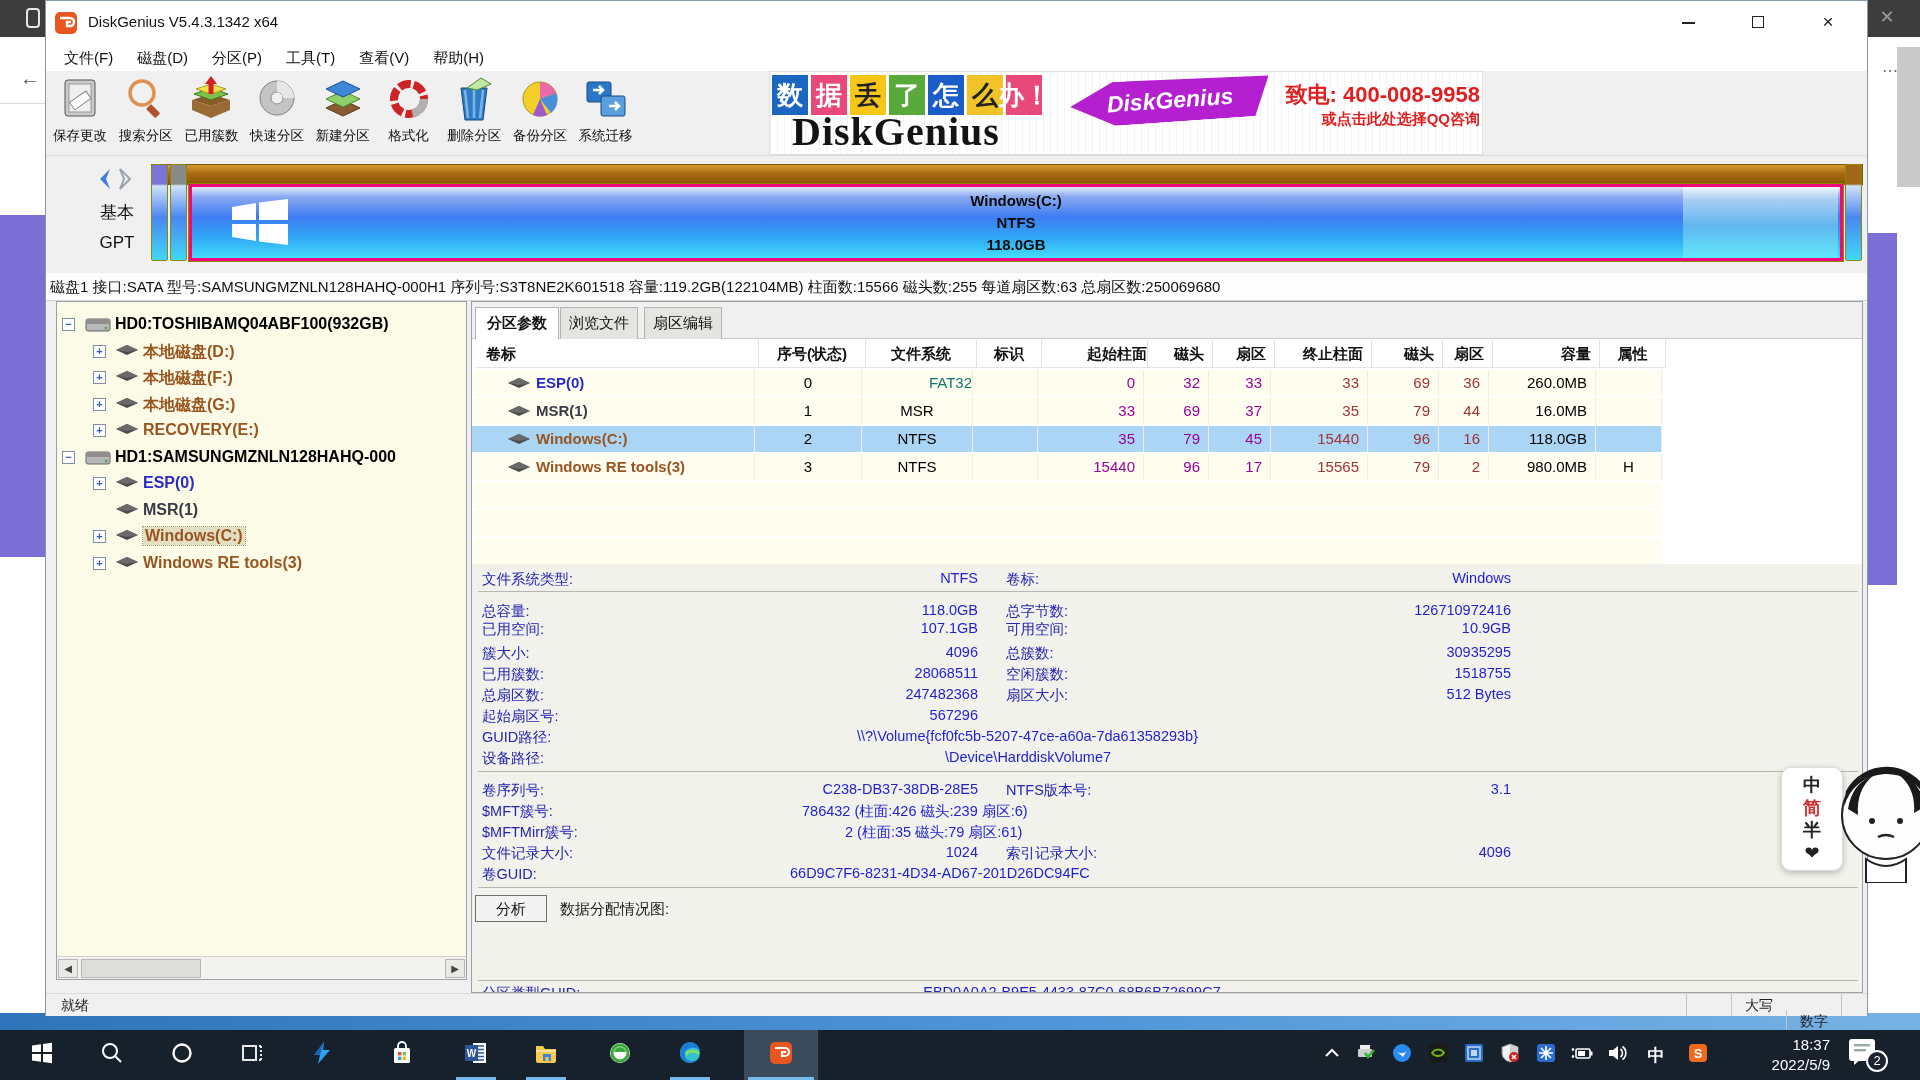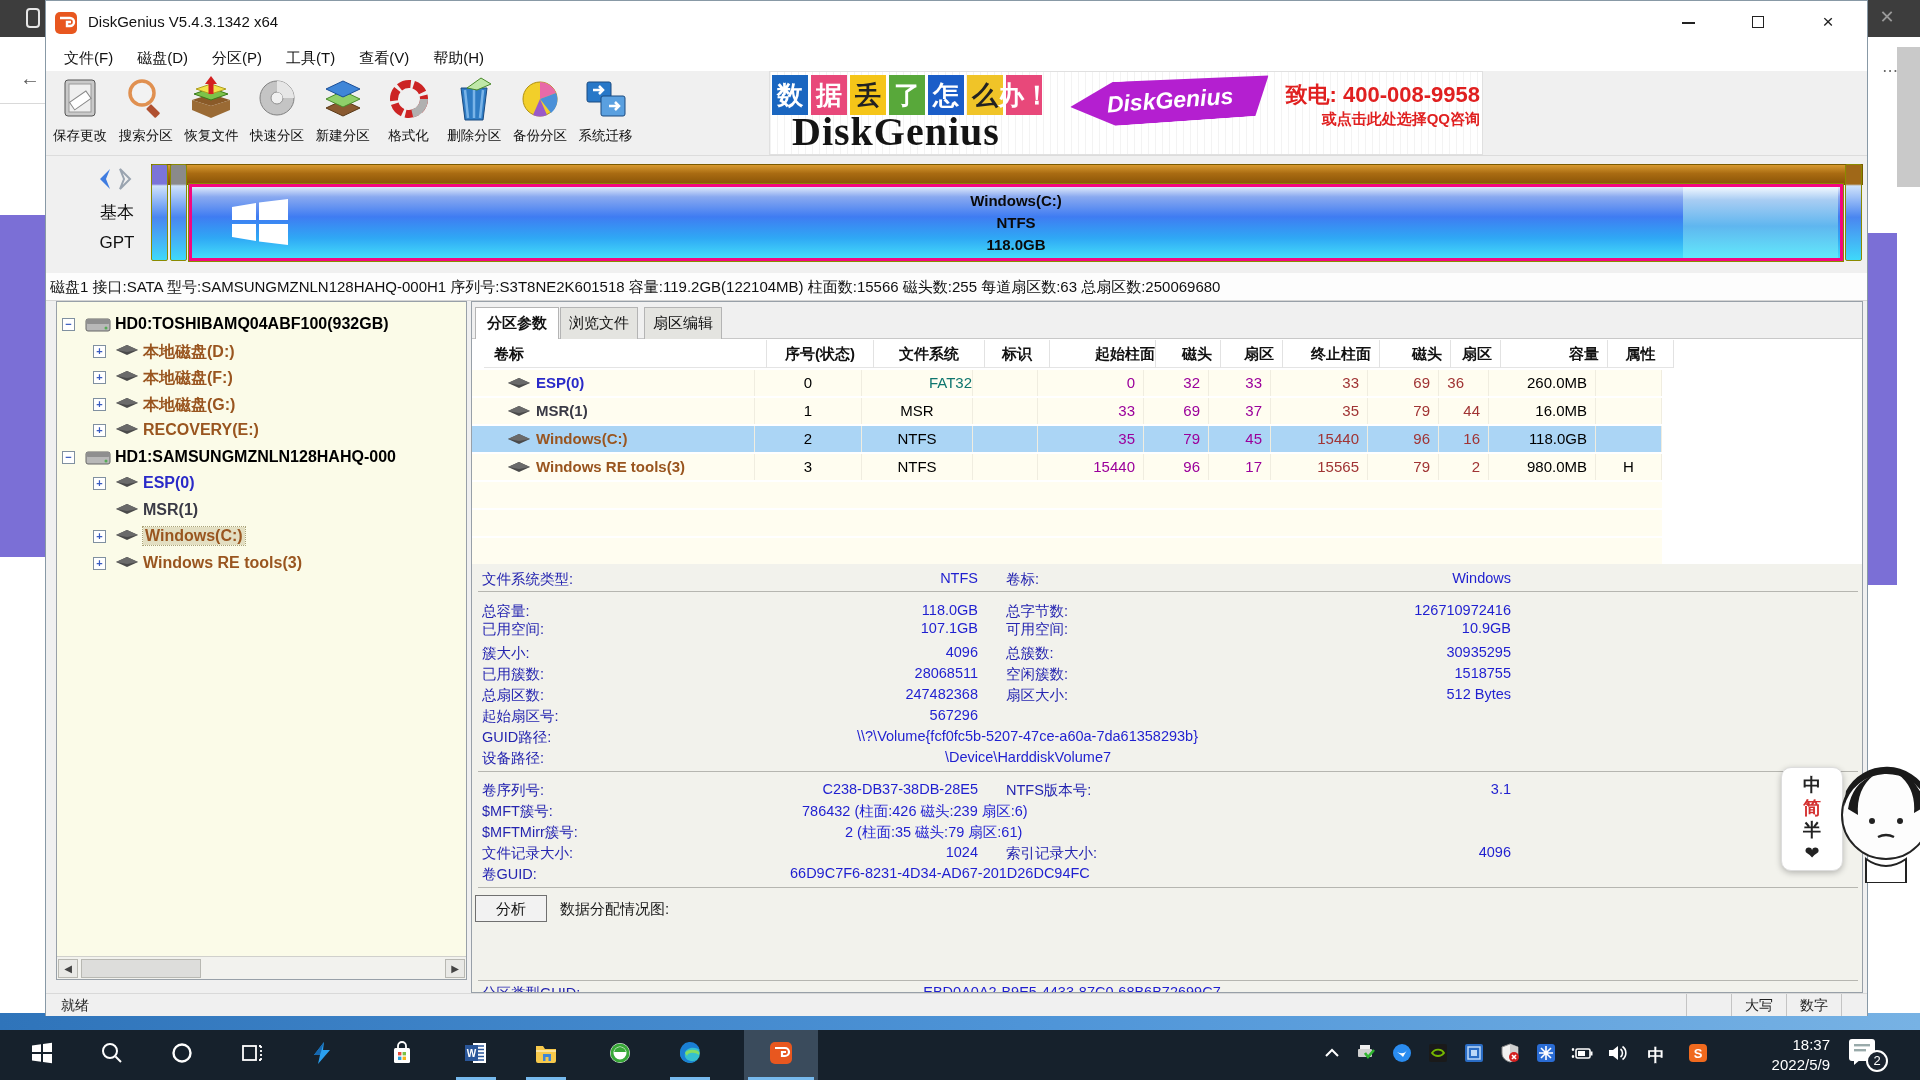--- a/index.html
+++ b/index.html
@@ -81,21 +81,21 @@
   .sbtn{top:2px;width:20px;height:19px;background:#e9e9e6;border:1px solid #b8b8b2;text-align:center;line-height:17px;font-size:10px;color:#444;}
   .sthumb{left:24px;top:2px;width:120px;height:19px;background:#dddddb;border:1px solid #b8b8b2;}
 
   
   .rightpane{left:425px;top:300px;width:1392px;height:692px;background:#f2f2ec;border:1px solid #98a0a8;overflow:hidden;}
   .tabsbar{left:0;top:0;width:100%;height:37px;background:#f0f0f0;border-bottom:1px solid #c8c8c8;}
   .tab{top:5px;height:32px;font-size:15px;text-align:center;line-height:30px;color:#111;border:1px solid #b4b4b4;border-bottom:none;background:#e4e4e0;}
   .tab.active{background:#fff;font-weight:bold;height:33px;}
   .tablewrap{left:0;top:37px;width:1190px;height:225px;background:#fff;}
   .tablebg-right{left:1190px;top:37px;width:202px;height:225px;background:#fff;}
-  .thead{left:12px;top:38px;height:28px;background:#fff;border-bottom:1px solid #e4e4e4;}
+  .thead{left:4px;top:38px;height:28px;background:#fff;border-bottom:1px solid #e4e4e4;}
   .hcell{position:absolute;top:0;height:28px;font-size:15px;font-weight:bold;color:#111;line-height:28px;border-right:1px solid #e2e2e2;}
   .trow{left:0;height:26px;background:#fffdf0;}
   .trow.sel{background:#abd5f5;}
   .tcell{position:absolute;top:0;height:26px;font-size:15px;line-height:26px;border-right:1px solid #f0ede0;}
   .stripe{left:0;height:26px;background:#fffdf0;width:1190px;}
   .rowname{font-weight:bold;}
   .rowicon{position:absolute;left:34px;top:6px;}
 
   
   .drow{left:0;width:100%;height:20px;font-size:14.5px;}
@@ -214,21 +214,21 @@
         </div>
         <div class="abs tbtn" style="left: 132.4px;">
           <span class="ic"><svg viewBox="0 0 46 46" width="46" height="46">
               <polygon points="23,30 4,24 23,18 42,24" fill="#8a5a28"></polygon>
               <polygon points="23,24 6,18 23,12 40,18" fill="#7cc24a" stroke="#3a7a1a"></polygon>
               <polygon points="23,18 8,13 23,8 38,13" fill="#f2e24a" stroke="#b0a020"></polygon>
               <rect x="20.5" y="4" width="5" height="14" fill="#d42020"></rect>
               <polygon points="23,0 29,8 17,8" fill="#d42020"></polygon>
               <polygon points="4,24 23,30 42,24 42,34 23,42 4,34" fill="#9a6a34"></polygon>
             </svg></span>
-          <span class="lb">恢复文件</span>
+          <span class="lb">已用簇数</span>
         </div>
         <div class="abs tbtn" style="left: 198.1px;">
           <span class="ic"><svg viewBox="0 0 46 46" width="46" height="46">
               <circle cx="23" cy="22" r="17" fill="#c4c4c4" stroke="#808080"></circle>
               <circle cx="23" cy="22" r="6" fill="#f0f0f0" stroke="#909090"></circle>
               <path d="M23 5 A17 17 0 0 1 40 22 L29 22 A6 6 0 0 0 23 16 Z" fill="#e6e6e6"></path>
             </svg></span>
           <span class="lb">快速分区</span>
         </div>
         <div class="abs tbtn" style="left: 263.8px;">
@@ -425,21 +425,21 @@
               </svg></span>
             <span class="tcell rowname" style="left: 0px; width: 283px; padding-left: 64px; color: rgb(42, 42, 200);">ESP(0)</span>
             <span class="tcell" style="left: 283px; width: 107px; text-align: center; color: rgb(0, 0, 0);">0</span>
             <span class="tcell" style="left: 390px; width: 111px; text-align: right; color: #0f766e;">FAT32</span>
             <span class="tcell" style="left: 501px; width: 65px; text-align: center; color: rgb(0, 0, 0);"></span>
             <span class="tcell" style="left: 566px; width: 106px; text-align: right; padding-right: 8px; color: rgb(155, 0, 155);">0</span>
             <span class="tcell" style="left: 672px; width: 65px; text-align: right; padding-right: 8px; color: rgb(155, 0, 155);">32</span>
             <span class="tcell" style="left: 737px; width: 62px; text-align: right; padding-right: 8px; color: rgb(155, 0, 155);">33</span>
             <span class="tcell" style="left: 799px; width: 97px; text-align: right; padding-right: 8px; color: rgb(160, 52, 52);">33</span>
             <span class="tcell" style="left: 896px; width: 71px; text-align: right; padding-right: 8px; color: rgb(160, 52, 52);">69</span>
-            <span class="tcell" style="left: 967px; width: 50px; text-align: right; padding-right: 24px; color: rgb(160, 52, 52);">36</span>
+            <span class="tcell" style="left: 967px; width: 50px; text-align: right; padding-right: 8px; color: rgb(160, 52, 52);">36</span>
             <span class="tcell" style="left: 1017px; width: 107px; text-align: right; padding-right: 8px; color: rgb(0, 0, 0);">260.0MB</span>
             <span class="tcell" style="left: 1124px; width: 66px; text-align: center; color: rgb(0, 0, 0);"></span>
           </div>
           <div class="abs trow" style="top: 96px; width: 1190px;">
             <span class="rowicon"><svg viewBox="0 0 26 14" width="26" height="14">
                 <polygon points="2,7 13,2 24,7 13,12" fill="#4a4a4a"></polygon>
                 <polygon points="2,7 13,2 24,7 13,9" fill="#6a6a6a"></polygon>
               </svg></span>
             <span class="tcell rowname" style="left: 0px; width: 283px; padding-left: 64px; color: rgb(58, 58, 70);">MSR(1)</span>
             <span class="tcell" style="left: 283px; width: 107px; text-align: center; color: rgb(0, 0, 0);">1</span>
@@ -575,21 +575,21 @@
       <div class="abs analyze-cap">数据分配情况图:</div>
       <div class="abs dsep" style="top:678px;"></div>
       <div class="abs clip-label">分区类型GUID:</div>
       <div class="abs clip-value">EBD0A0A2-B9E5-4433-87C0-68B6B72699C7</div>
     </div>
 
     <div class="abs statusbar">
       <span class="abs sb-ready">就绪</span>
       <span class="abs sb-seg" style="left:1640px;width:45px;"></span>
       <span class="abs sb-seg" style="left:1685px;width:55px;">大写</span>
-      <span class="abs sb-seg" style="left:1740px;width:55px;">数字</span>
+      <span class="abs sb-seg" style="left:1740px;width:55px;margin-top:16px;">数字</span>
       <span class="abs sb-seg" style="left:1795px;width:26px;"></span>
     </div>
   </div>
 
   <div class="abs ime" id="ime">
       <span class="ime-item">中</span>
       <span class="ime-item" style="color: rgb(212, 48, 48);">简</span>
       <span class="ime-item">半</span>
       <span class="ime-item">❤</span>
     </div>

